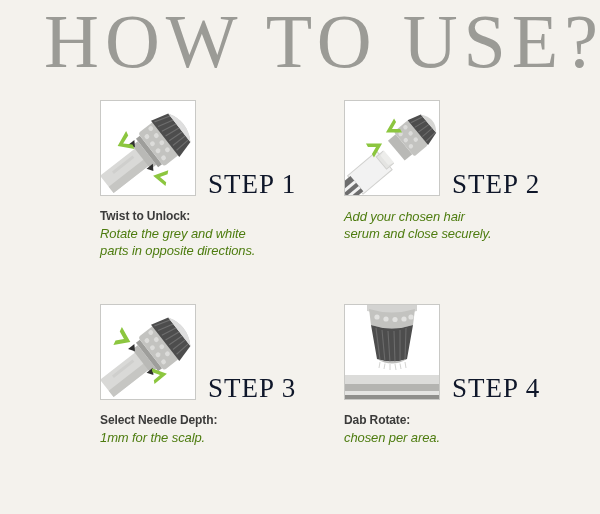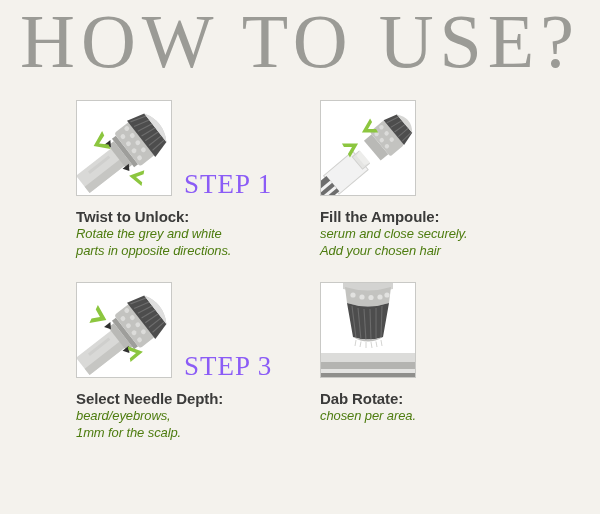--- a/index.html
+++ b/index.html
@@ -11,20 +11,21 @@
     height: 514px;
     background: #f4f2ed;
     font-family: "Liberation Sans", sans-serif;
     overflow: hidden;
     position: relative;
   }
   .page {
     position: relative;
     width: 490px;
     height: 514px;
+    margin-left: 24px;
   }
   .title {
     position: absolute;
     left: 0;
     top: -2px;
     width: 600px;
     text-align: center;
     font-family: "Liberation Serif", serif;
     font-size: 76px;
     letter-spacing: 6px;
@@ -33,21 +34,21 @@
     line-height: 86px;
     white-space: nowrap;
   }
   .step {
     position: absolute;
     width: 250px;
   }
   .step-col-1 { left: 76px; }
   .step-col-2 { left: 320px; }
   .step-row-1 { top: 100px; }
-  .step-row-2 { top: 282px; }
+  .step-row-2 { top: 304px; }
 
   .illo-row {
     position: relative;
     height: 96px;
   }
   .illo-box {
     position: absolute;
     left: 0;
     top: 0;
     width: 96px;
@@ -61,30 +62,30 @@
     display: block;
     width: 94px;
     height: 94px;
   }
   .step-label {
     position: absolute;
     left: 108px;
     bottom: -4px;
     font-family: "Liberation Serif", serif;
     font-size: 27px;
-    color: #8b5cf6;
+    color: #0f172a;
     letter-spacing: 1px;
     white-space: nowrap;
   }
   .caption {
     margin-top: 12px;
     width: 210px;
   }
   .caption-head {
-    font-size: 15px;
+    font-size: 12px;
     font-weight: bold;
     color: #3b3b3a;
     line-height: 17px;
     letter-spacing: -0.1px;
   }
   .caption-body {
     font-size: 13px;
     color: #4d7c0f;
     line-height: 17px;
     letter-spacing: -0.1px;
@@ -184,26 +185,26 @@
               <line x1="75" y1="49" x2="88" y2="48"></line>
             </g>
             <path d="M88 25 Q98 37 88 49 Z" fill="#d6d6d4"></path>
           </g>
           <g fill="#8cc63f">
             <path d="M40 28 L54 20 L54 24 L47 28 L54 32 L54 36 Z" transform="rotate(-30 47 28)"></path>
             <path d="M38 46 L24 54 L24 50 L31 46 L24 42 L24 38 Z" transform="rotate(-30 31 46)"></path>
           </g>
         </svg>
       </div>
+      <div class="step-label">STEP 2</div>
     </div>
     <div class="caption">
-      <div class="caption-head">Fill the Ampoule:</div>
       <div class="caption-body">
+        <span>Add your chosen hair</span>
         <span>serum and close securely.</span>
-        <span>Add your chosen hair</span>
       </div>
     </div>
   </div>
 
   <div class="step step-col-1 step-row-2">
     <div class="illo-row">
       <div class="illo-box">
         <svg viewBox="0 0 94 94" xmlns="http://www.w3.org/2000/svg">
           <rect width="94" height="94" fill="#ffffff"></rect>
           <g transform="rotate(-38 47 50)">
@@ -240,21 +241,20 @@
             <path d="M30 34 L16 44 L16 39 L23 34 L16 29 L16 24 Z" transform="rotate(25 23 34)"></path>
             <path d="M52 70 L66 62 L66 66 L59 70 L66 74 L66 78 Z" transform="rotate(170 59 70)"></path>
           </g>
         </svg>
       </div>
       <div class="step-label">STEP 3</div>
     </div>
     <div class="caption">
       <div class="caption-head">Select Needle Depth:</div>
       <div class="caption-body">
-        <span>beard/eyebrows,</span>
         <span>1mm for the scalp.</span>
       </div>
     </div>
   </div>
 
   <div class="step step-col-2 step-row-2">
     <div class="illo-row">
       <div class="illo-box">
         <svg viewBox="0 0 94 94" xmlns="http://www.w3.org/2000/svg">
           <rect width="94" height="94" fill="#ffffff"></rect>
@@ -282,20 +282,21 @@
             <line x1="50" y1="59" x2="51" y2="65"></line>
             <line x1="55" y1="58.5" x2="56" y2="64"></line>
             <line x1="60" y1="57" x2="61" y2="63"></line>
           </g>
           <rect x="0" y="70" width="94" height="9" fill="#dcdcda"></rect>
           <rect x="0" y="79" width="94" height="7" fill="#b4b4b1"></rect>
           <rect x="0" y="86" width="94" height="4" fill="#e4e4e2"></rect>
           <rect x="0" y="90" width="94" height="4" fill="#8f8f8c"></rect>
         </svg>
       </div>
+      <div class="step-label">STEP 4</div>
     </div>
     <div class="caption">
       <div class="caption-head">Dab Rotate:</div>
       <div class="caption-body">
         <span>chosen per area.</span>
       </div>
     </div>
   </div>
 
 </div>

